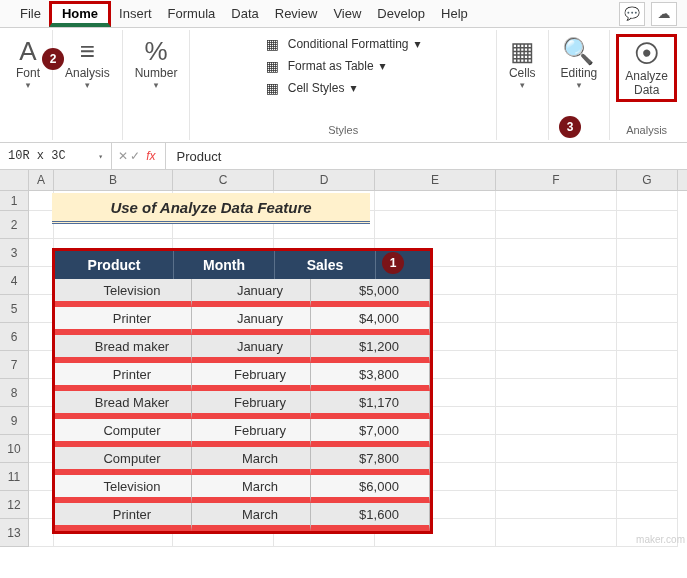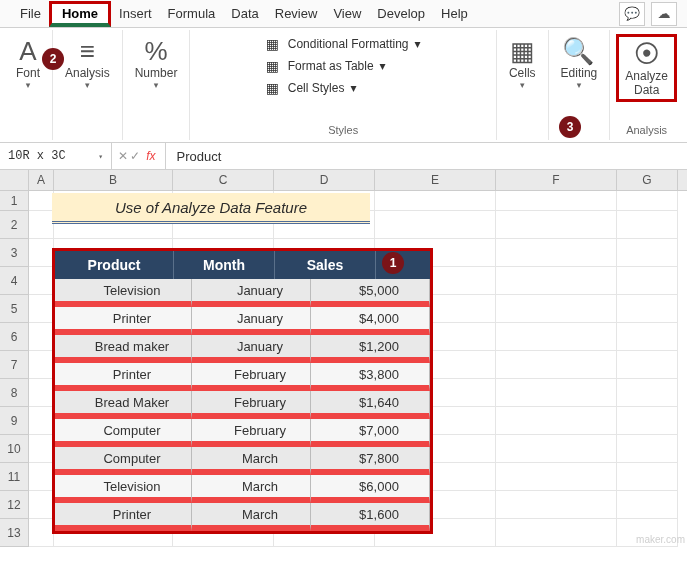--- a/index.html
+++ b/index.html
@@ -231,21 +231,21 @@
       position: absolute;
       left: 52px;
       top: 23px;
       width: 318px;
       height: 28px;
       background: #fff1cc;
       border-bottom: 3px double #4f6d9b;
       display: flex;
       align-items: center;
       justify-content: center;
-      font-weight: 400;
+      font-weight: 700;
       font-size: 15px;
       font-style: italic;
       color: #2c2c2c;
     }
     .data-table-overlay {
       position: absolute;
       left: 52px;
       top: 78px;
       border: 3px solid #c00000;
       background: #fff;
@@ -575,21 +575,21 @@
           <div class="dcol3">$1,200</div>
         </div>
         <div class="dt-row">
           <div class="dcol1">Printer</div>
           <div class="dcol2">February</div>
           <div class="dcol3">$3,800</div>
         </div>
         <div class="dt-row">
           <div class="dcol1">Bread Maker</div>
           <div class="dcol2">February</div>
-          <div class="dcol3">$1,640</div>
+          <div class="dcol3">$1,170</div>
         </div>
         <div class="dt-row">
           <div class="dcol1">Computer</div>
           <div class="dcol2">February</div>
           <div class="dcol3">$7,000</div>
         </div>
         <div class="dt-row">
           <div class="dcol1">Computer</div>
           <div class="dcol2">March</div>
           <div class="dcol3">$7,800</div>

